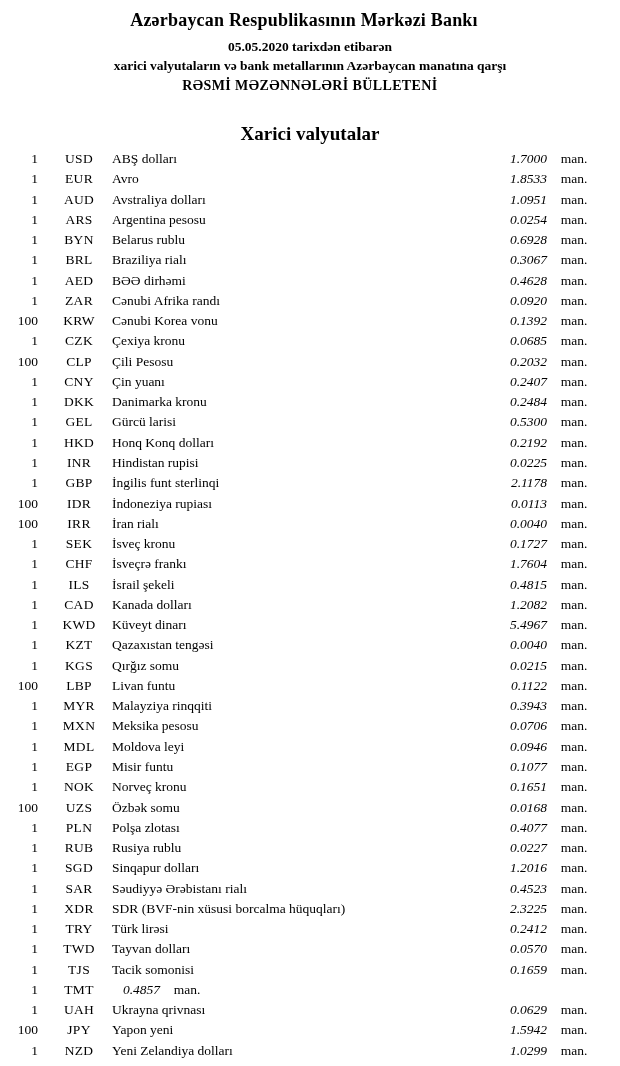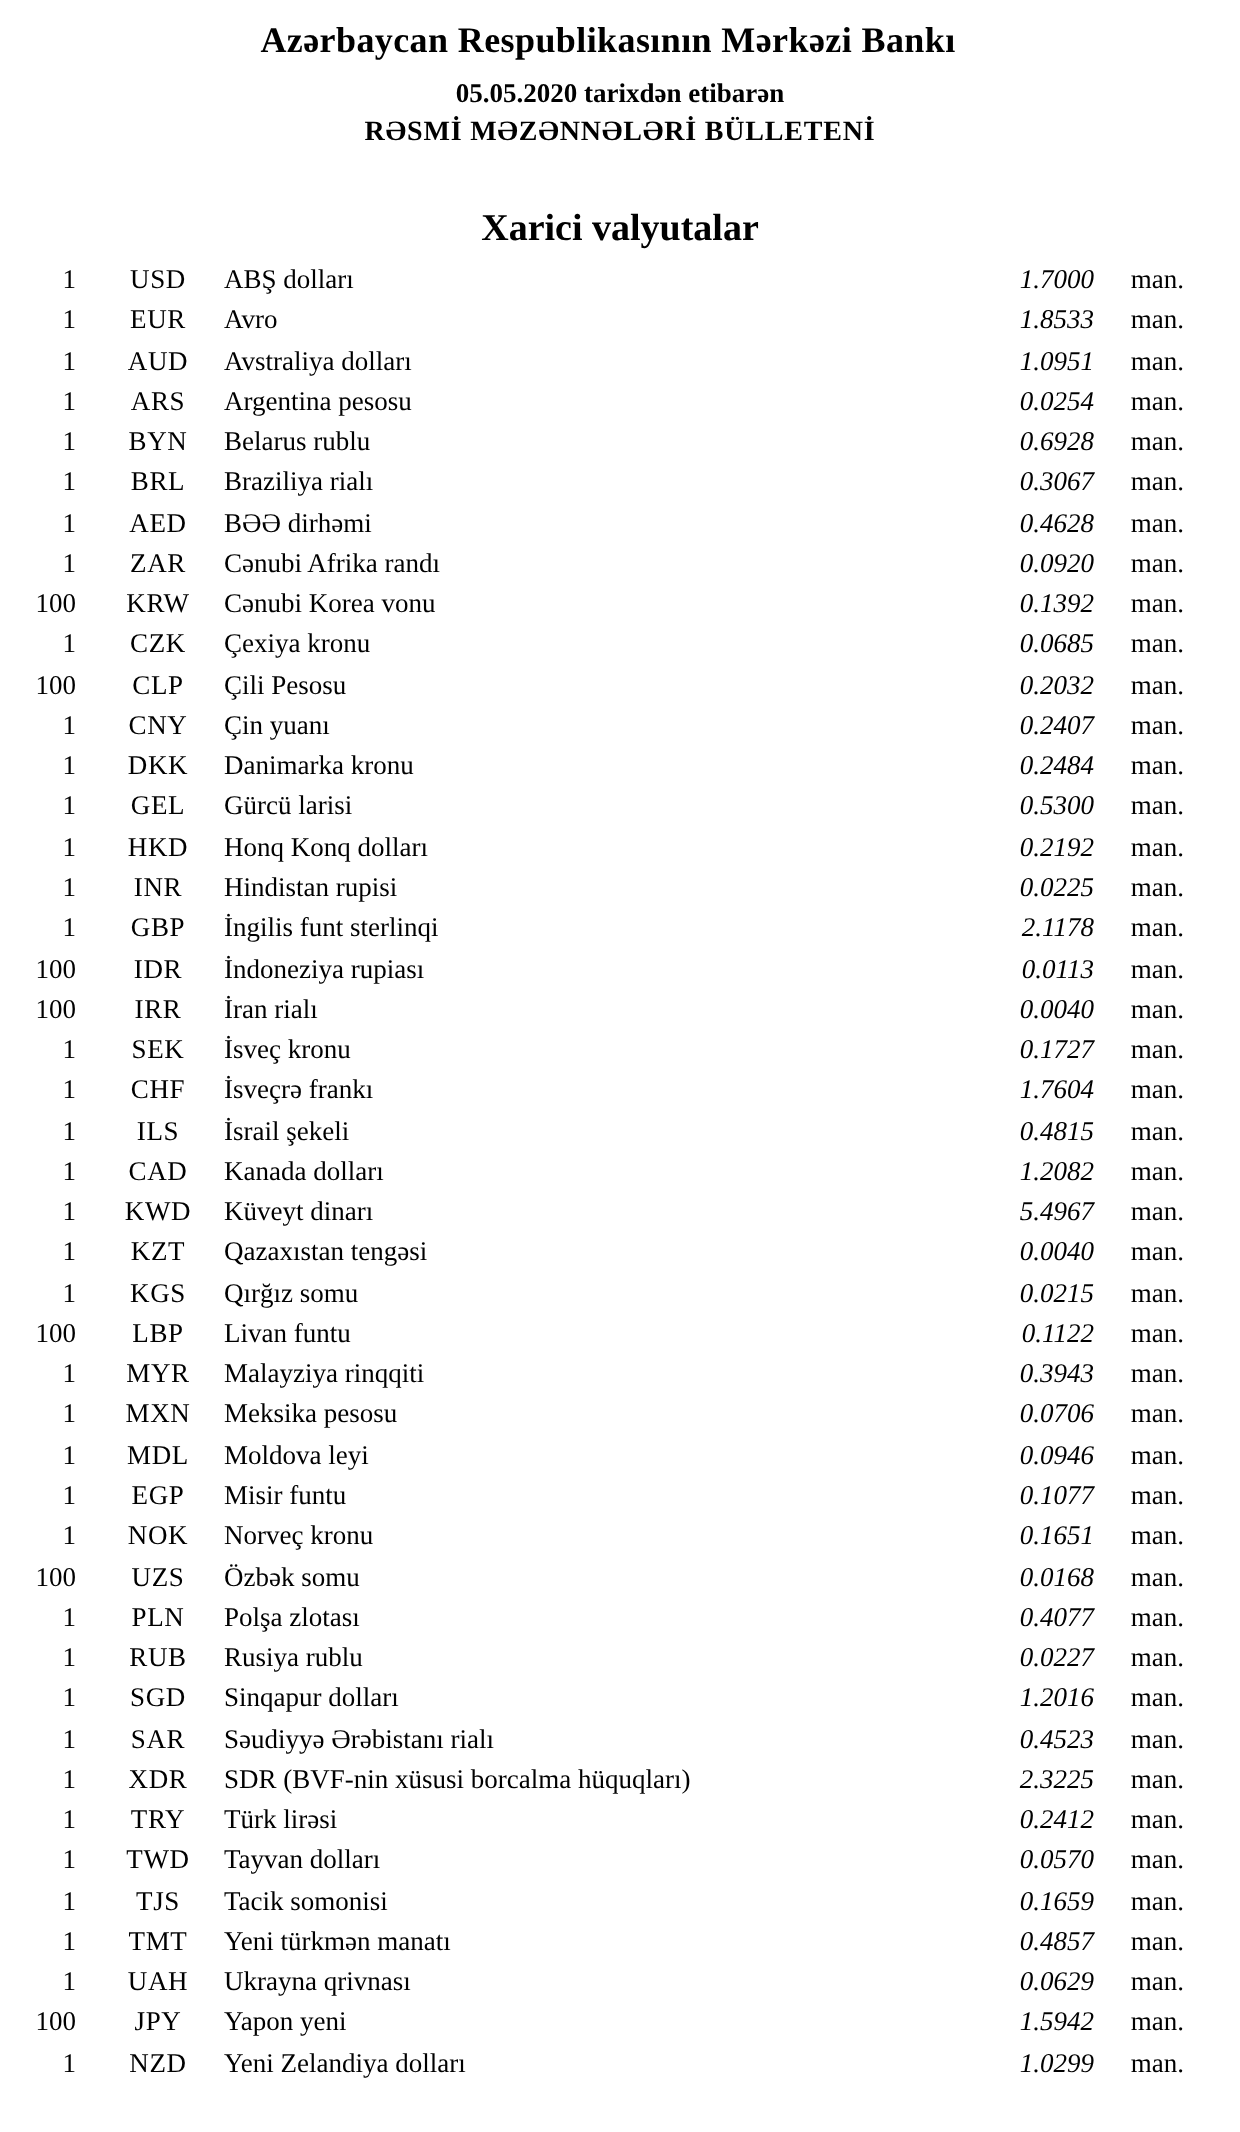--- a/index.html
+++ b/index.html
@@ -77,30 +77,31 @@
     flex: 0 0 auto;
     min-width: 58px;
     text-align: right;
     font-weight: normal;
     font-style: italic;
   }
   .rate-row .unit {
     flex: 0 0 auto;
     width: 36px;
     margin-left: 9px;
-    text-align: right;
+    text-align: center;
   }
 </style>
 </head>
 <body>
 
 <div class="page">
   <div class="header">
     <div class="title">Azərbaycan Respublikasının Mərkəzi Bankı</div>
     <div class="date-line">05.05.2020 tarixdən etibarən</div>
+    <div class="subtitle">xarici valyutaların və bank metallarının Azərbaycan manatına qarşı</div>
     <div class="bulletin">RƏSMİ MƏZƏNNƏLƏRİ BÜLLETENİ</div>
   </div>
 
   <div class="section-title">Xarici valyutalar</div>
 
   <div class="rates">
   <div class="rate-row">
     <span class="qty">1</span>
     <span class="code">USD</span>
     <span class="name">ABŞ dolları</span>
@@ -424,21 +425,20 @@
     <span class="qty">1</span>
     <span class="code">TJS</span>
     <span class="name">Tacik somonisi</span>
     <span class="rate">0.1659</span>
     <span class="unit">man.</span>
   </div>
 
   <div class="rate-row">
     <span class="qty">1</span>
     <span class="code">TMT</span>
-    <span class="name">Yeni türkmən manatı</span>
     <span class="rate">0.4857</span>
     <span class="unit">man.</span>
   </div>
 
   <div class="rate-row">
     <span class="qty">1</span>
     <span class="code">UAH</span>
     <span class="name">Ukrayna qrivnası</span>
     <span class="rate">0.0629</span>
     <span class="unit">man.</span>

